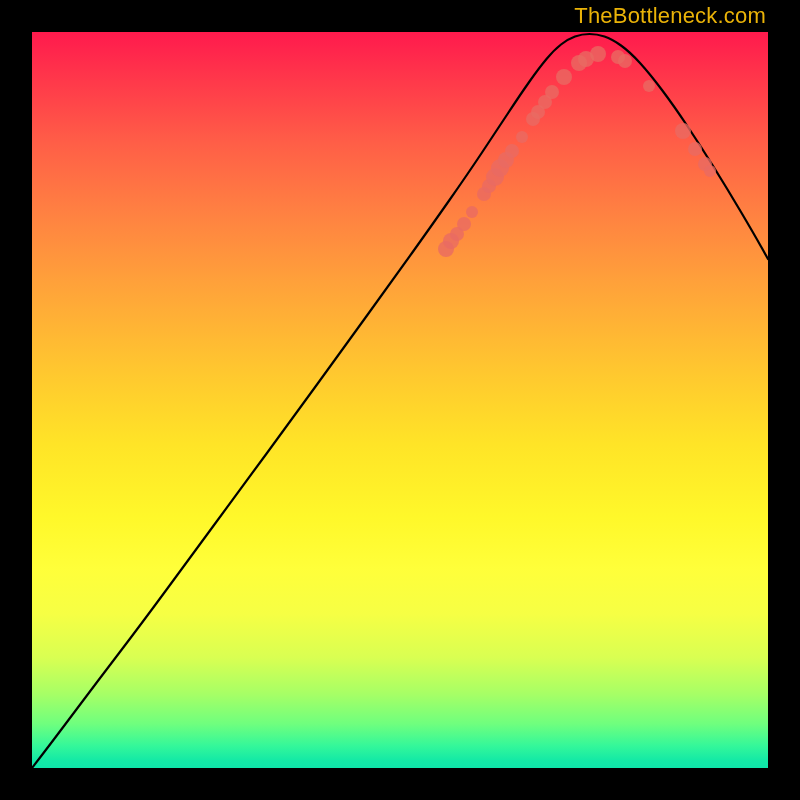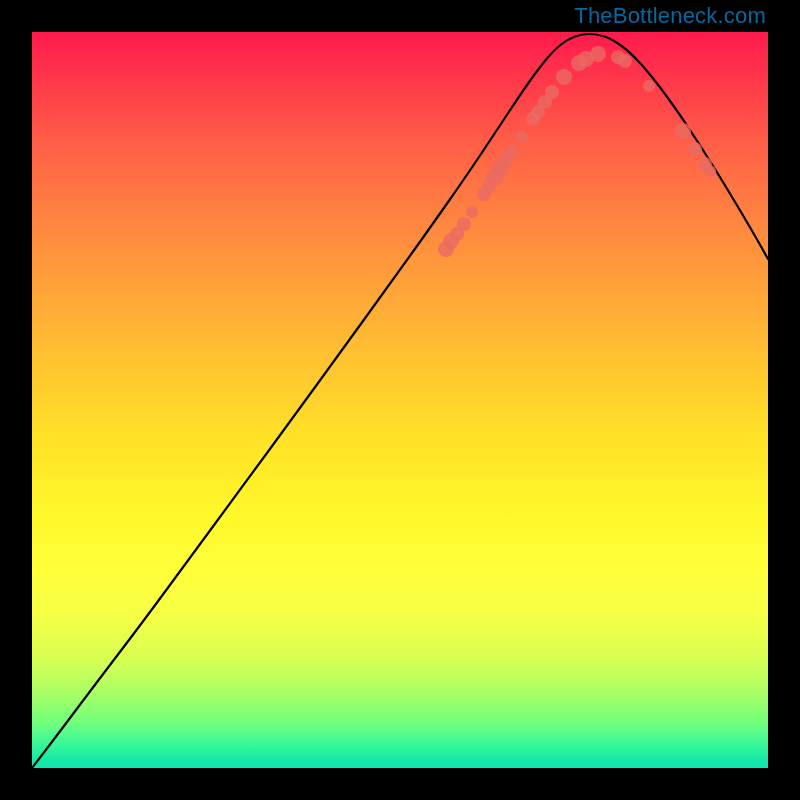--- a/index.html
+++ b/index.html
@@ -45,21 +45,21 @@
       #6fff7e 94%,
       #34f79a 97%,
       #13e9a6 99%,
       #0fe5aa 100%
     );
   }
   .watermark {
     position: absolute;
     top: 3px;
     right: 34px;
-    color: #0369a1;
+    color: #eab308;
     font-size: 22px;
     letter-spacing: 0.2px;
     user-select: none;
   }
   svg.curve {
     position: absolute;
     inset: 0;
   }
   .curve-line {
     fill: none;

